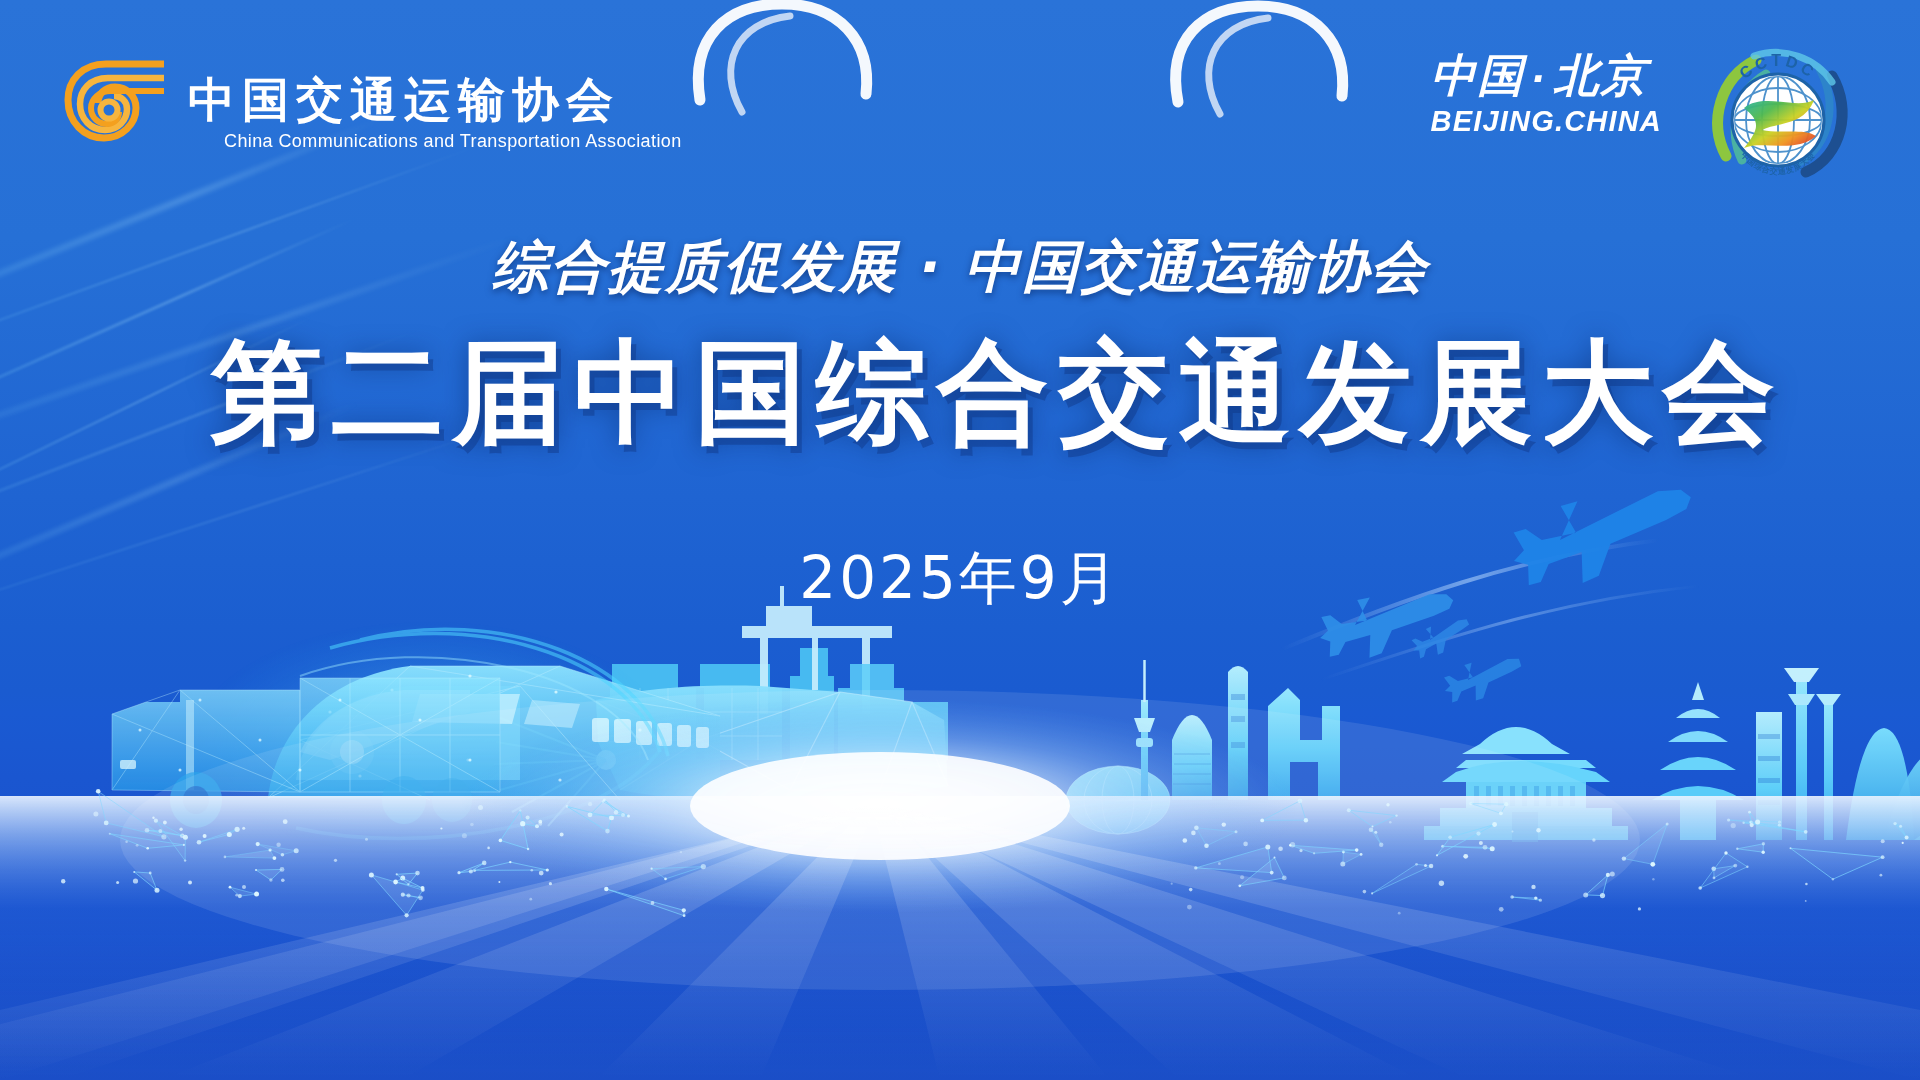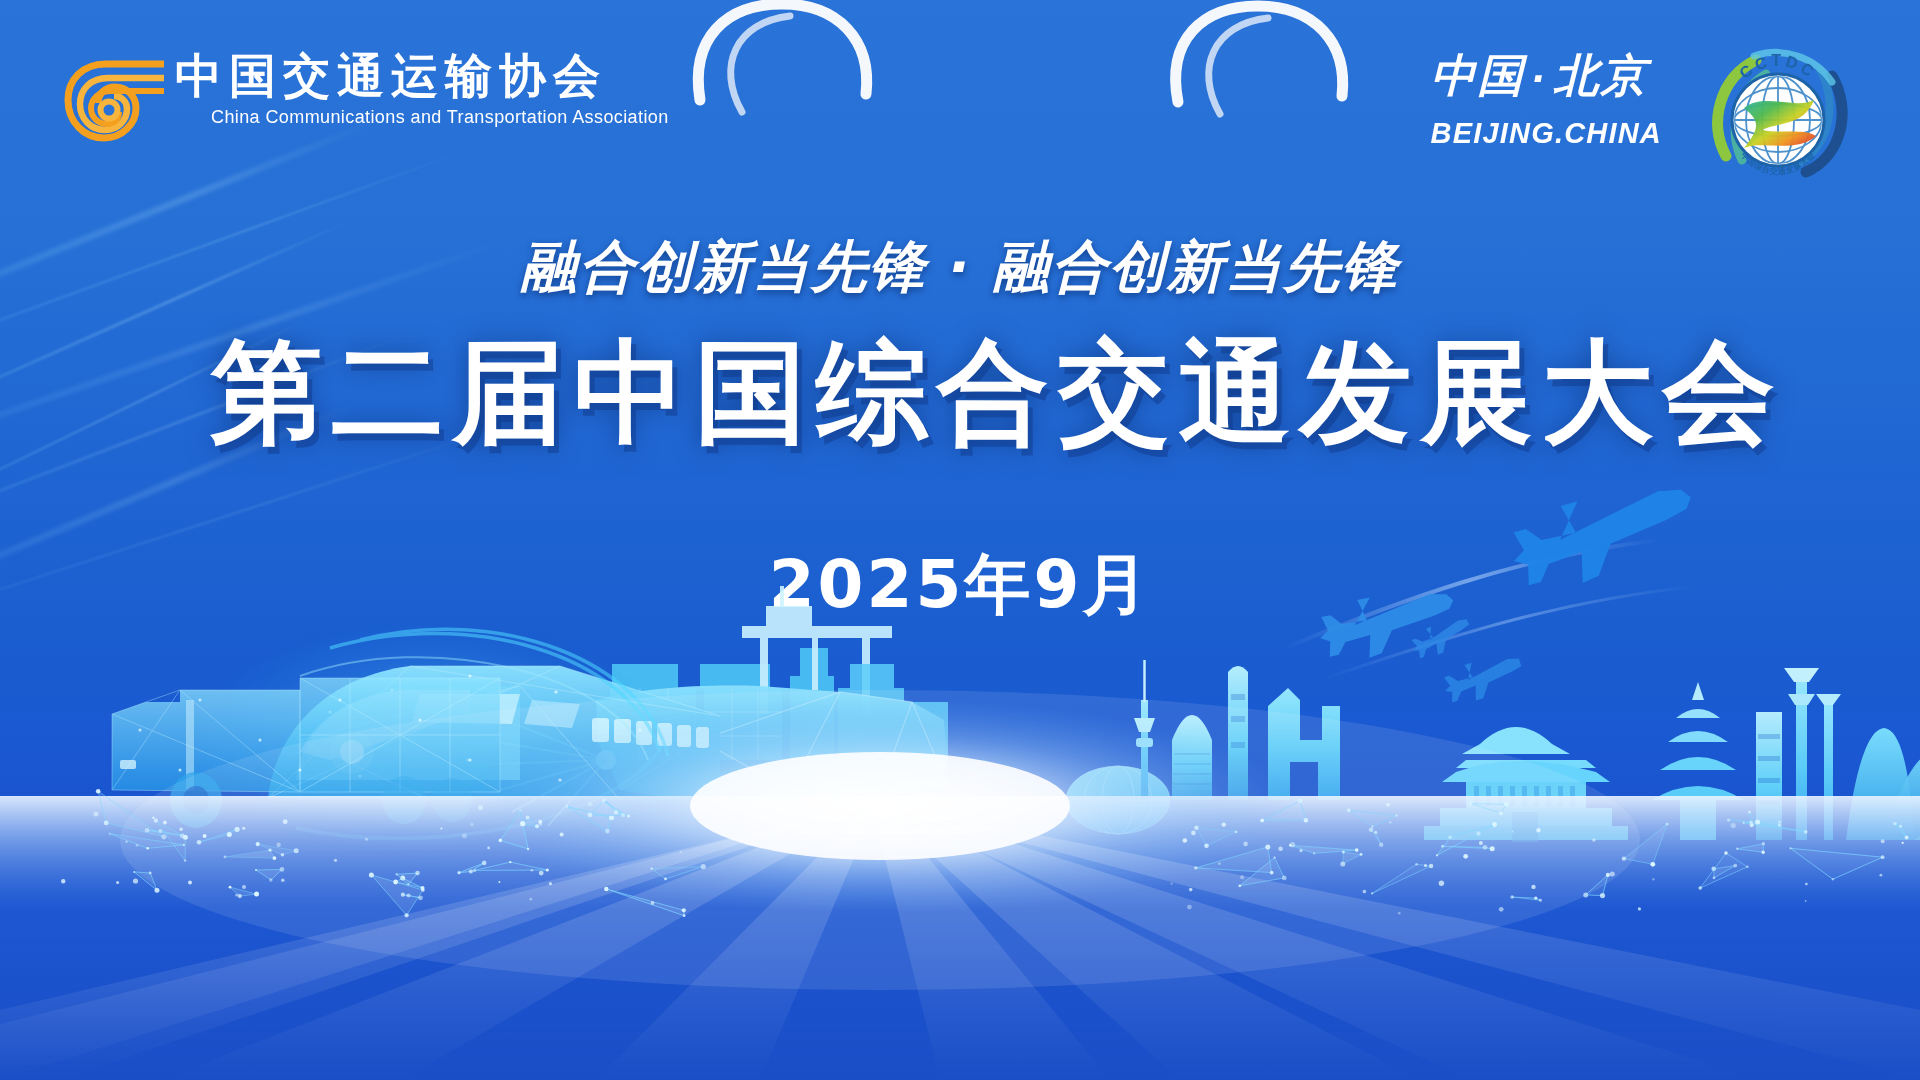--- a/index.html
+++ b/index.html
@@ -12,51 +12,51 @@
   
   .streaks{position:absolute;left:-200px;top:380px;width:1200px;height:420px;pointer-events:none;opacity:.55;}
   .streak{position:absolute;height:3px;border-radius:3px;
     background:linear-gradient(90deg,rgba(120,215,255,0) 0%,rgba(150,228,255,.65) 45%,rgba(190,240,255,.9) 72%,rgba(150,228,255,0) 100%);
     transform-origin:left center;filter:blur(1.2px);}
   .streak.b{height:5px;filter:blur(2.5px);opacity:.7}
   .streak.c{height:2px;filter:blur(.8px);opacity:.5}
 
   
   .hdr{position:absolute;top:0;left:0;width:1920px;height:190px;}
-  .ccta{position:absolute;left:58px;top:52px;display:flex;align-items:flex-start;gap:5px;}
+  .ccta{position:absolute;left:58px;top:52px;display:flex;align-items:flex-end;gap:18px;}
   .ccta-mark{width:112px;height:100px;flex:none;}
   .ccta-txt{display:flex;flex-direction:column;justify-content:center;}
   .ccta-cn{font-size:47px;line-height:1.02;font-weight:700;color:#ffffff;letter-spacing:7px;
            font-family:"DejaVu Sans","Liberation Sans",sans-serif;white-space:nowrap;}
   .ccta-en{margin-top:7px;font-size:18px;font-weight:400;color:#ffffff;letter-spacing:.4px;white-space:nowrap;margin-left:36px;}
 
   .beijing{position:absolute;right:258px;top:56px;text-align:left;}
   .bj-cn{font-size:45px;font-weight:700;color:#fff;letter-spacing:2px;line-height:1.05;
          font-style:italic;font-family:Liberation Mono, monospace;white-space:nowrap;}
-  .bj-en{font-size:29px;font-weight:700;font-style:italic;color:#fff;letter-spacing:1.2px;margin-top:14px;white-space:nowrap;}
+  .bj-en{font-size:29px;font-weight:700;font-style:italic;color:#fff;letter-spacing:1.2px;margin-top:2px;white-space:nowrap;}
 
   .emblem{position:absolute;right:62px;top:30px;width:166px;height:166px;}
 
   
   .slogan-wrap{position:absolute;left:0;top:236px;width:1920px;height:110px;}
   .slogan-rings{position:absolute;left:0;top:-18px;width:1920px;height:140px;}
   .slogan{position:relative;text-align:center;font-size:56px;font-weight:700;color:#fff;
           letter-spacing:2px;font-style:italic;line-height:1.1;white-space:nowrap;
           font-family:"DejaVu Sans","Liberation Sans",sans-serif;
           text-shadow:0 3px 7px rgba(4,30,86,.55);}
 
   
   .title{position:absolute;left:0;top:330px;width:1920px;text-align:center;
          font-size:112px;font-weight:700;color:#ffffff;letter-spacing:9px;line-height:1.12;
          white-space:nowrap;font-family:"DejaVu Sans","Liberation Sans",sans-serif;
          text-shadow:5px 7px 0 rgba(14,52,128,.42), 0 2px 26px rgba(6,34,96,.55);margin-left:37px;}
 
   
   .date{position:absolute;left:0;top:540px;width:1920px;text-align:center;
-        font-size:66px;font-weight:700;color:#ffffff;letter-spacing:3px;white-space:nowrap;
+        font-size:58px;font-weight:400;color:#ffffff;letter-spacing:3px;white-space:nowrap;
         font-family:"DejaVu Sans","Liberation Sans",sans-serif;}
 
   
   .scene{position:absolute;left:0;top:0;width:1920px;height:1080px;pointer-events:none;}
 </style>
 </head>
 <body>
 
 <div id="stage">
 
@@ -194,21 +194,21 @@
       </text>
 
       <path id="arcBot" d="M40 98 A46 46 0 0 0 132 98" fill="none"></path>
       <text font-size="8" font-weight="700" fill="#1d63a8" letter-spacing=".6" font-family="'DejaVu Sans',sans-serif">
         <textPath href="#arcBot" startOffset="50%" text-anchor="middle">中国综合交通发展大会</textPath>
       </text>
     </svg>
   </div>
 
   <div class="slogan-wrap">
-    <div class="slogan">融合创新当先锋 · 融合创新当先锋</div>
+    <div class="slogan">综合提质促发展 · 中国交通运输协会</div>
   </div>
 
   <div class="title">第二届中国综合交通发展大会</div>
   <div class="date">2025年9月</div>
 
   <svg class="scene" viewBox="0 0 1920 1080" preserveAspectRatio="none">
     <defs>
       <linearGradient id="groundG" x1="0" y1="0" x2="0" y2="1">
         <stop offset="0" stop-color="#e9f3ff" stop-opacity=".92"></stop>
         <stop offset="14%" stop-color="#b9d4fb" stop-opacity=".6"></stop>

